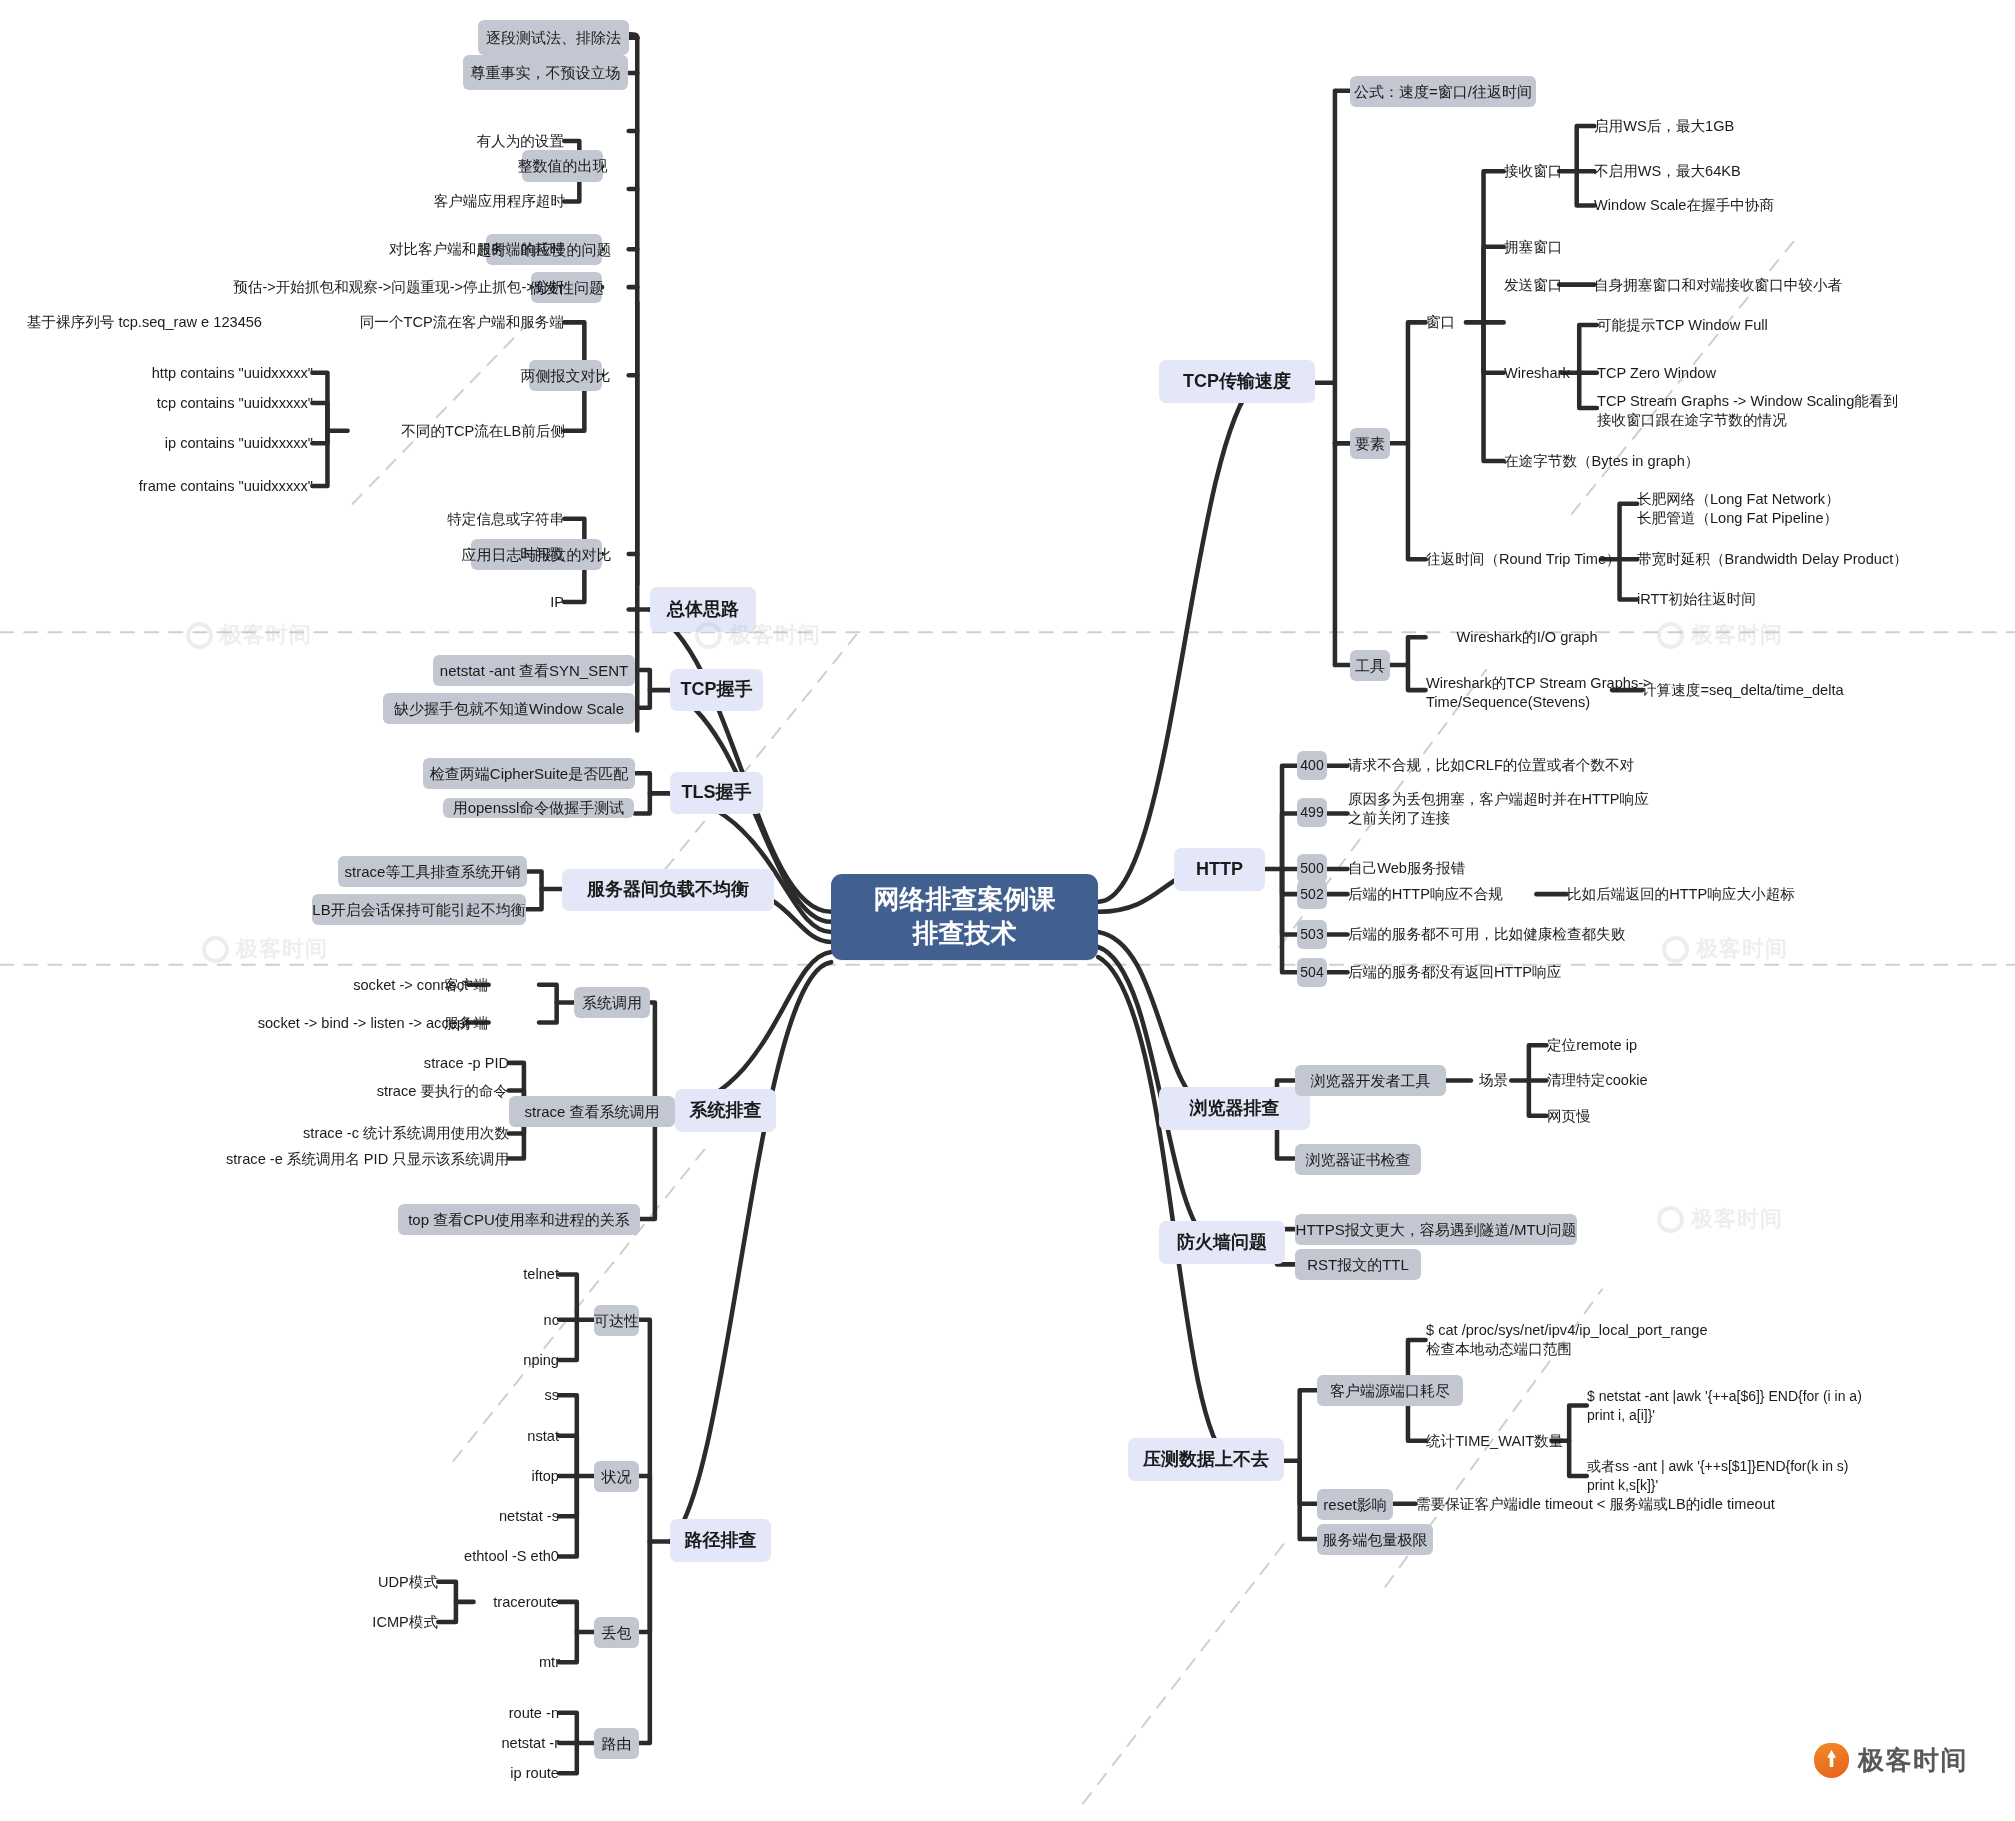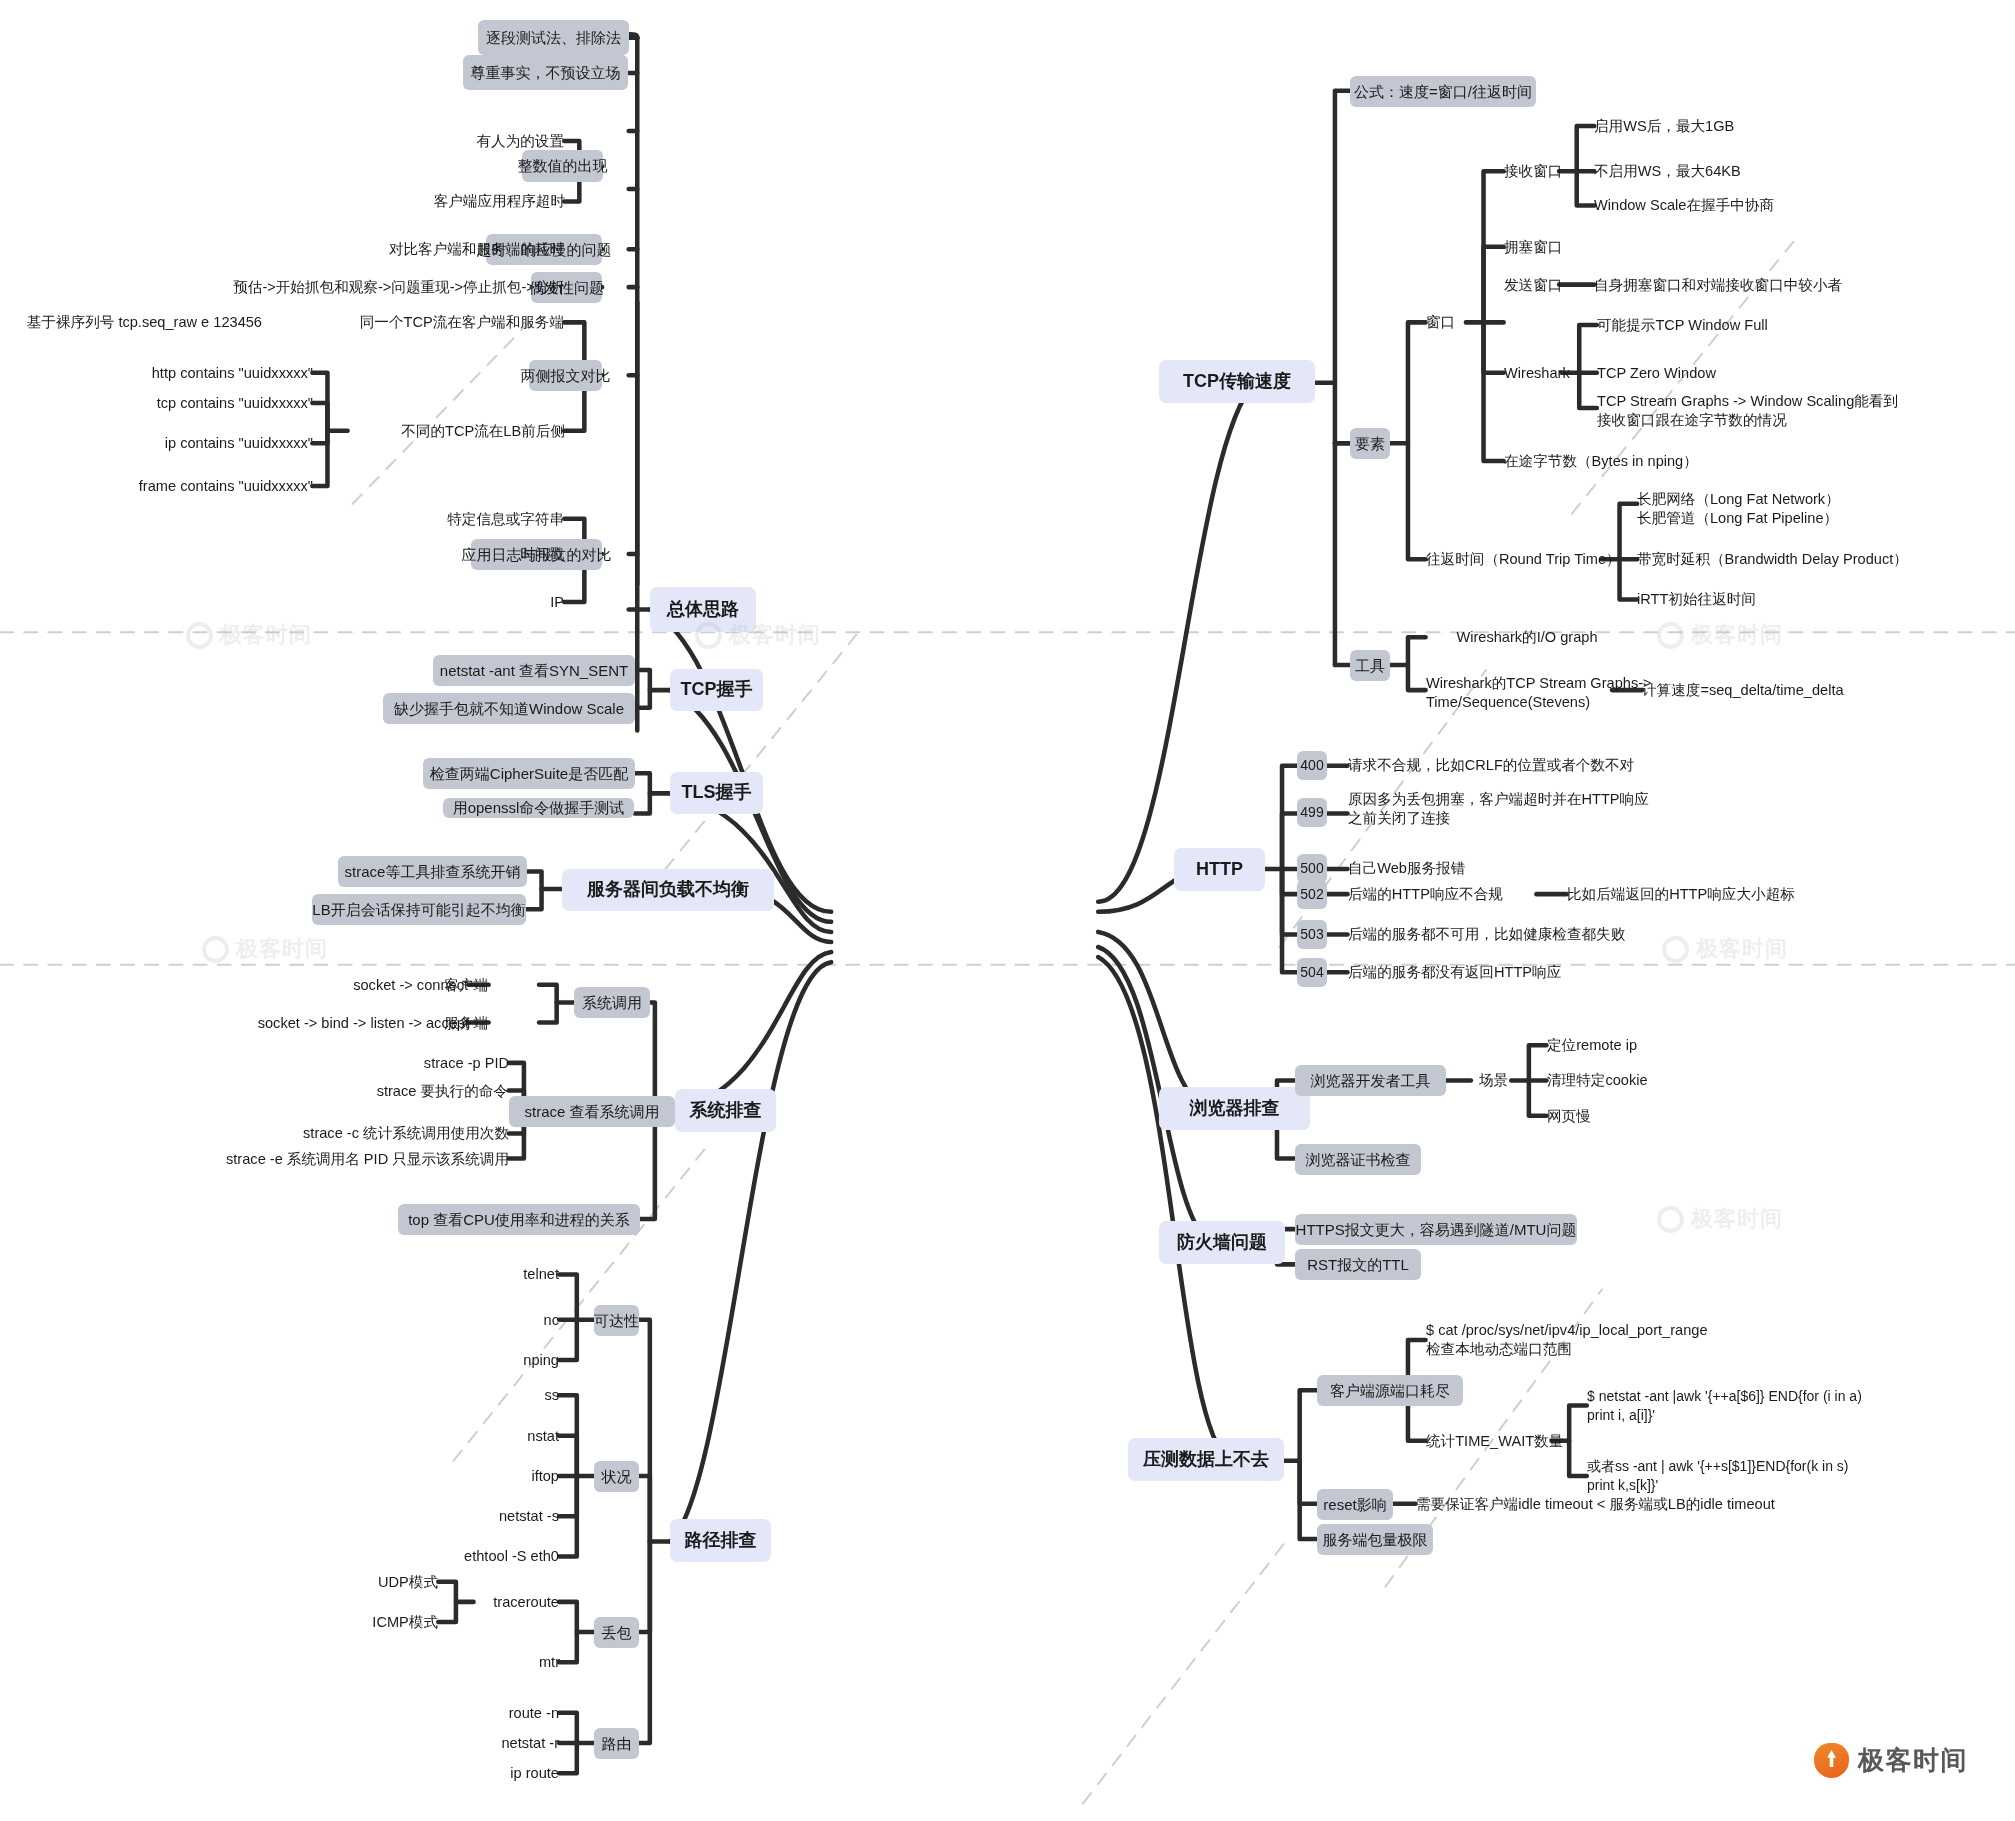--- a/index.html
+++ b/index.html
@@ -201,20 +201,24 @@
       <path d="M2580 2900 L2580 2985 L2615 2985"></path>
       <path d="M2580 2900 L2580 3055 L2615 3055"></path>
       <path d="M2760 2760 L2795 2760 L2795 2660 L2830 2660"></path>
       <path d="M2795 2760 L2795 2860 L2830 2860"></path>
       <path d="M3080 2860 L3115 2860 L3115 2790 L3150 2790"></path>
       <path d="M3115 2860 L3115 2930 L3150 2930"></path>
       <path d="M2765 2985 L2810 2985"></path>
     </g>
   </svg>
 
+  <div class="node root" style="left:831px;top:874px;width:267px;height:86px;flex-direction:column;">
+    <span>网络排查案例课</span>
+    <span>排查技术</span>
+  </div>
 
   <div class="node lvl1" style="left:650px;top:587px;width:106px;height:45px;">
     <span>总体思路</span></div>
 
   <div class="node lvl2" style="left:478px;top:20px;width:151px;height:35px;">
     <span>逐段测试法、排除法</span></div>
   <div class="node lvl2" style="left:463px;top:55px;width:165px;height:35px;">
     <span>尊重事实，不预设立场</span></div>
 
   <div class="node lvl2" style="left:522px;top:150px;width:81px;height:32px;">
@@ -387,21 +391,21 @@
     <span>Wireshark</span></div>
   <div class="node plain" style="left:1597px;top:310px;width:212px;height:30px;justify-content:flex-start;">
     <span>可能提示TCP Window Full</span></div>
   <div class="node plain" style="left:1597px;top:358px;width:212px;height:30px;justify-content:flex-start;">
     <span>TCP Zero Window</span></div>
   <div class="node plain" style="left:1597px;top:388px;width:322px;height:45px;justify-content:flex-start;text-align:left;">
     <span>TCP Stream Graphs -&gt; Window Scaling能看到
 接收窗口跟在途字节数的情况</span></div>
 
   <div class="node plain" style="left:1504px;top:446px;width:252px;height:30px;justify-content:flex-start;">
-    <span>在途字节数（Bytes in nping）</span></div>
+    <span>在途字节数（Bytes in graph）</span></div>
 
   <div class="node plain" style="left:1426px;top:544px;width:176px;height:30px;justify-content:flex-start;">
     <span>往返时间（Round Trip Time）</span></div>
   <div class="node plain" style="left:1637px;top:486px;width:282px;height:45px;justify-content:flex-start;text-align:left;">
     <span>长肥网络（Long Fat Network）
 长肥管道（Long Fat Pipeline）</span></div>
   <div class="node plain" style="left:1637px;top:544px;width:322px;height:30px;justify-content:flex-start;">
     <span>带宽时延积（Brandwidth Delay Product）</span></div>
   <div class="node plain" style="left:1637px;top:584px;width:222px;height:30px;justify-content:flex-start;">
     <span>iRTT初始往返时间</span></div>

